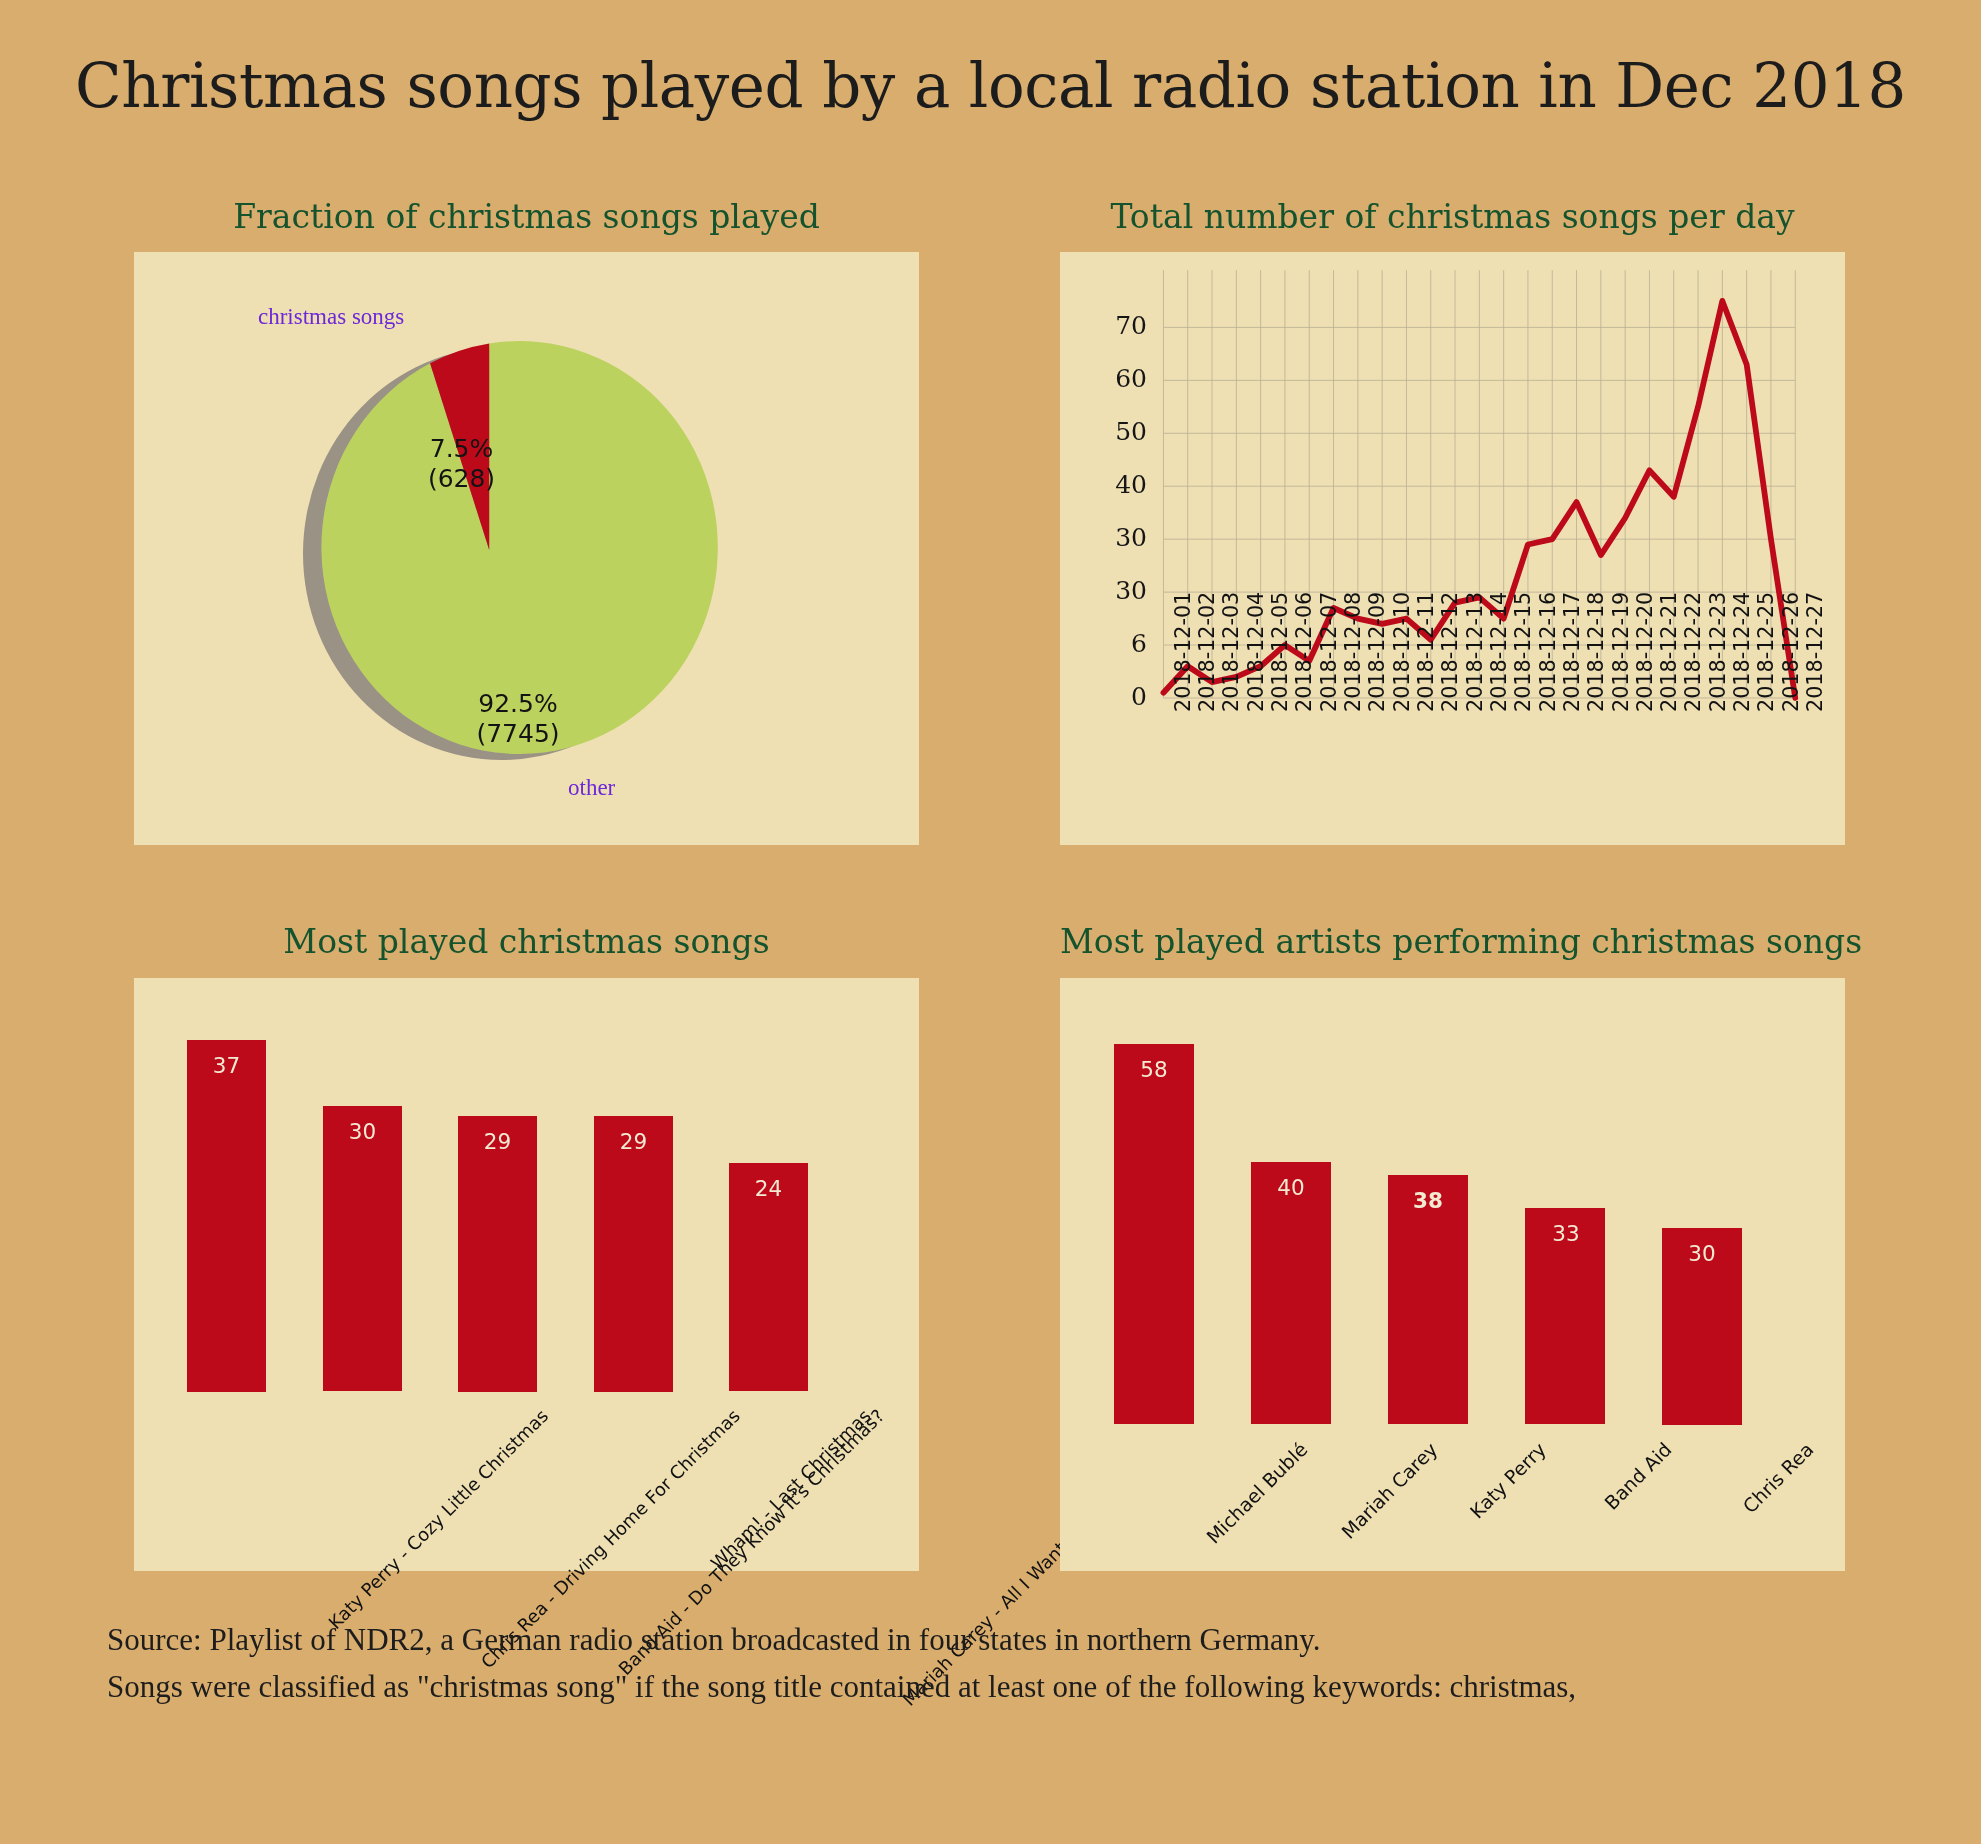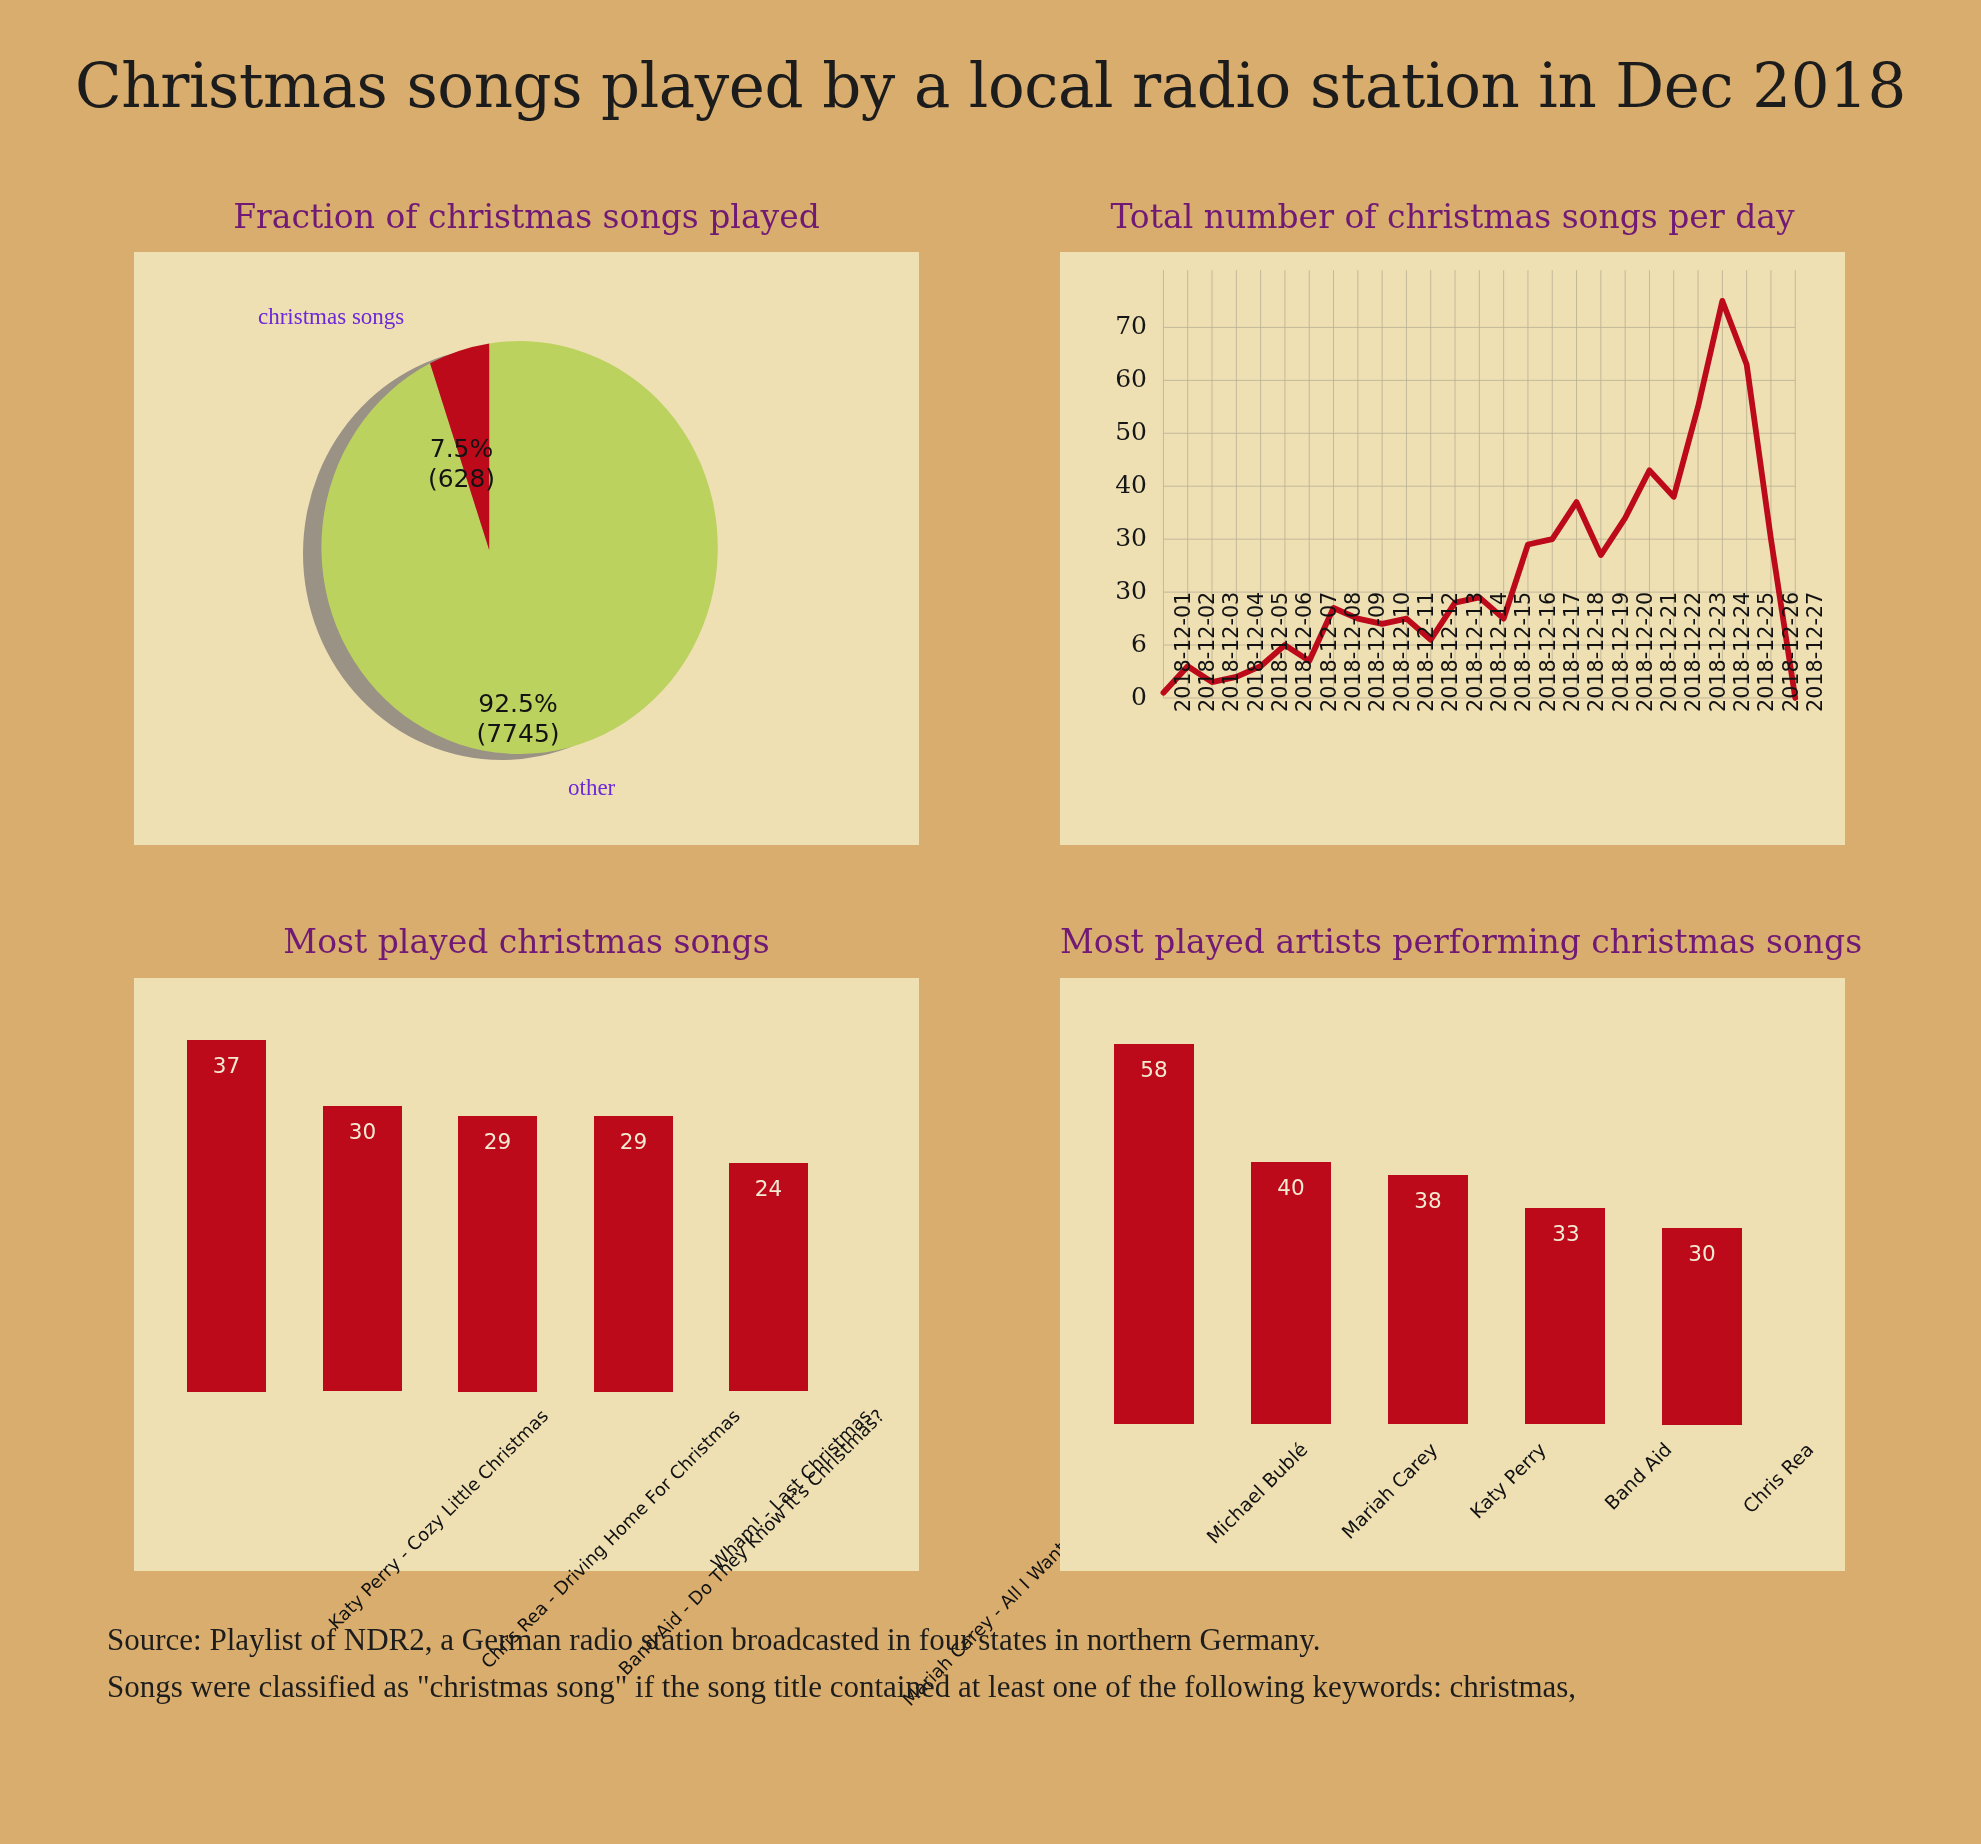--- a/index.html
+++ b/index.html
@@ -17,21 +17,21 @@
     font-family:"DejaVu Serif", serif;
     color:#1c1c1c;
     letter-spacing:-0.4px;
     white-space:nowrap;
   }
   .panel-title{
     position:absolute;
     text-align:center;
     font-size:33px;
     font-family:"DejaVu Serif", serif;
-    color:#701a75;
+    color:#14532d;
     white-space:nowrap;
   }
   .panel{
     position:absolute;
     background:#efe0b4;
   }
 
   
   #pie-panel{left:134px;top:252px;width:785px;height:593px;}
   .pie-wrap{position:absolute;left:157px;top:83px;width:479px;height:463px;}
@@ -222,21 +222,21 @@
 <div class="panel-title" style="left:1060px;top:922px;width:785px;">Most played artists performing christmas songs</div>
 <div class="panel" id="artists-panel">
   <div id="artists-bars">
       <div class="bar" style="left: 54px; top: 66px; width: 80px; height: 380px;"></div>
       <div class="bar-val" style="left: 54px; top: 79px; width: 80px;">58</div>
       <div class="cat-label" style="left: 103px; top: 460px;">Michael Bublé</div>
       <div class="bar" style="left: 191px; top: 184px; width: 80px; height: 262px;"></div>
       <div class="bar-val" style="left: 191px; top: 197px; width: 80px;">40</div>
       <div class="cat-label" style="left: 240px; top: 460px;">Mariah Carey</div>
       <div class="bar" style="left: 328px; top: 197px; width: 80px; height: 249px;"></div>
-      <div class="bar-val" style="left: 328px; top: 210px; width: 80px;">38</div>
+      <div class="bar-val" style="left: 328px; top: 210px; width: 80px; font-weight: bold;">38</div>
       <div class="cat-label" style="left: 377px; top: 460px;">Katy Perry</div>
       <div class="bar" style="left: 465px; top: 230px; width: 80px; height: 216px;"></div>
       <div class="bar-val" style="left: 465px; top: 243px; width: 82px;">33</div>
       <div class="cat-label" style="left: 515px; top: 460px;">Band Aid</div>
       <div class="bar" style="left: 602px; top: 250px; width: 80px; height: 197px;"></div>
       <div class="bar-val" style="left: 602px; top: 263px; width: 80px;">30</div>
       <div class="cat-label" style="left: 652px; top: 460px;">Chris Rea</div>
     </div>
 </div>
 

